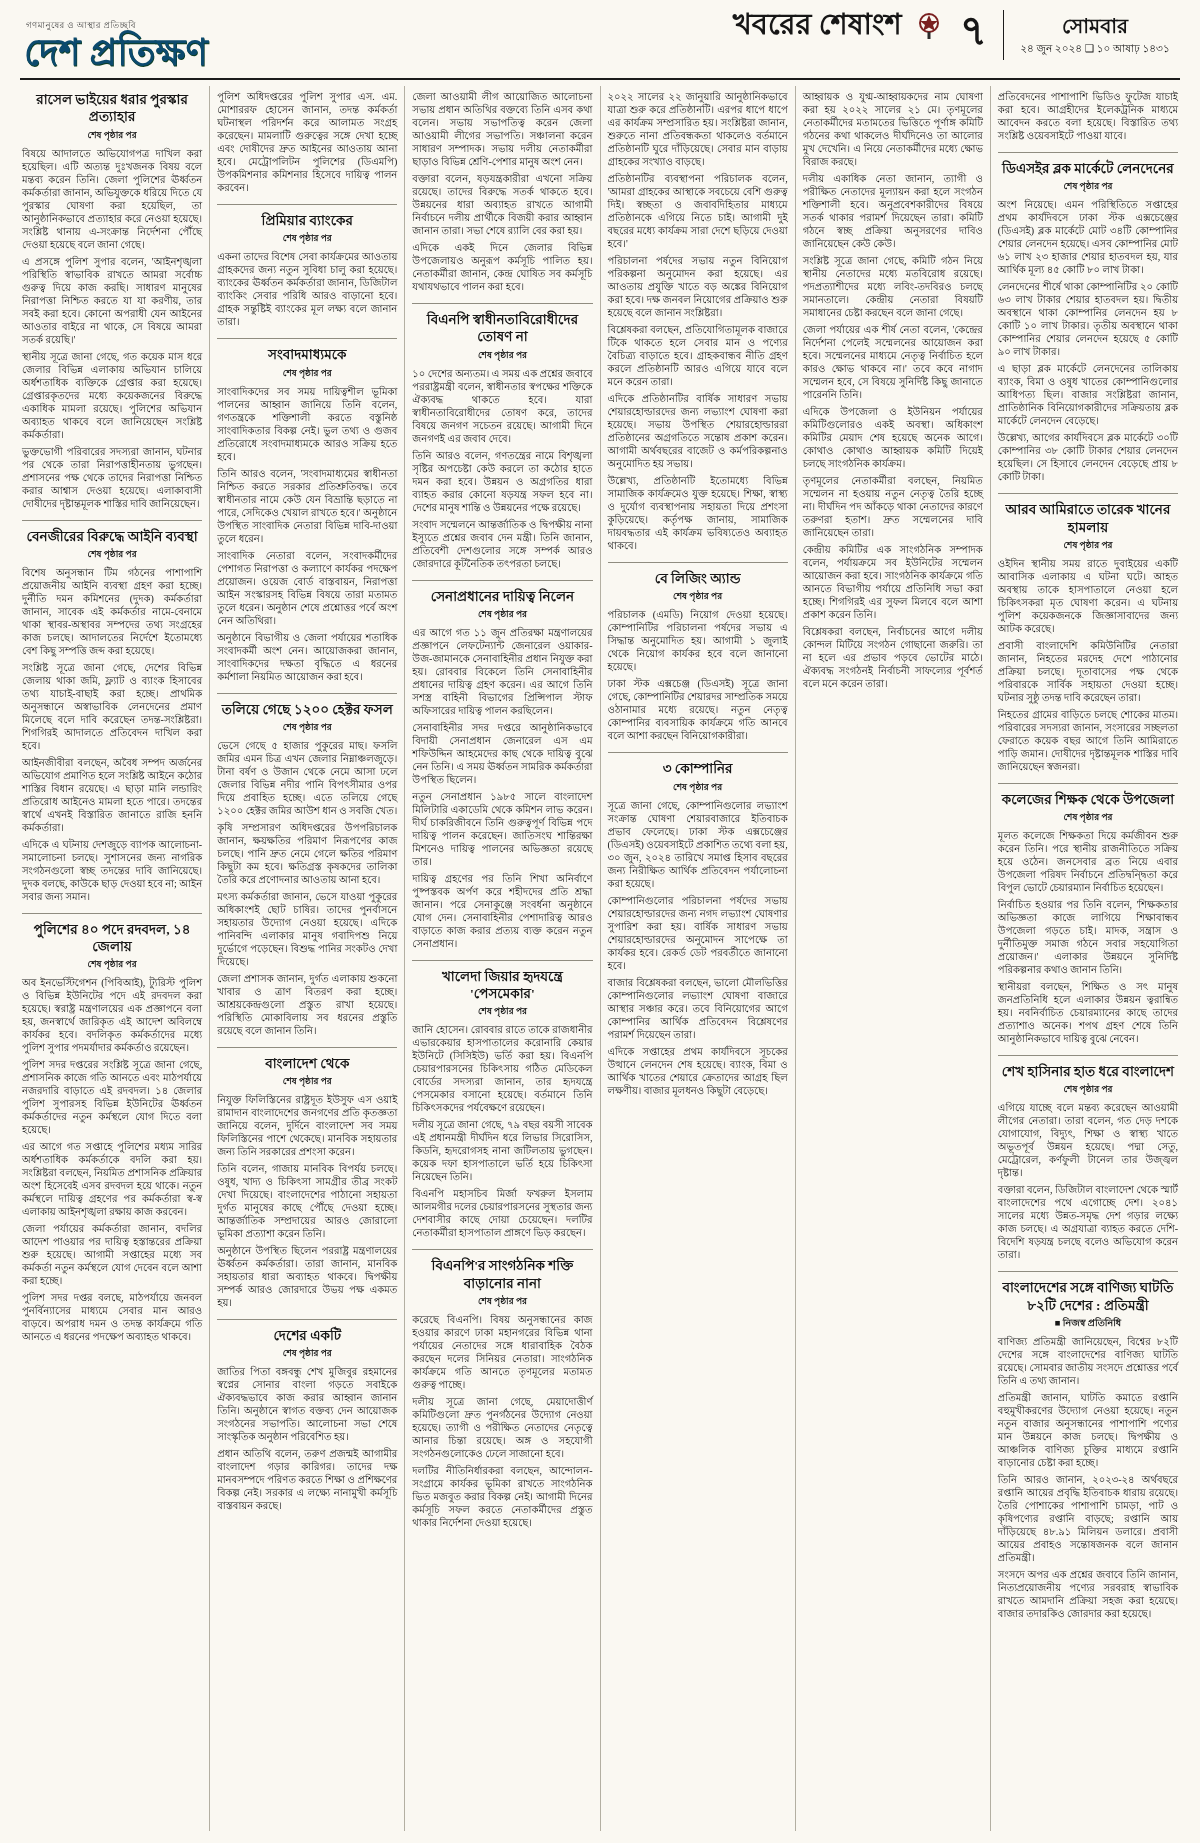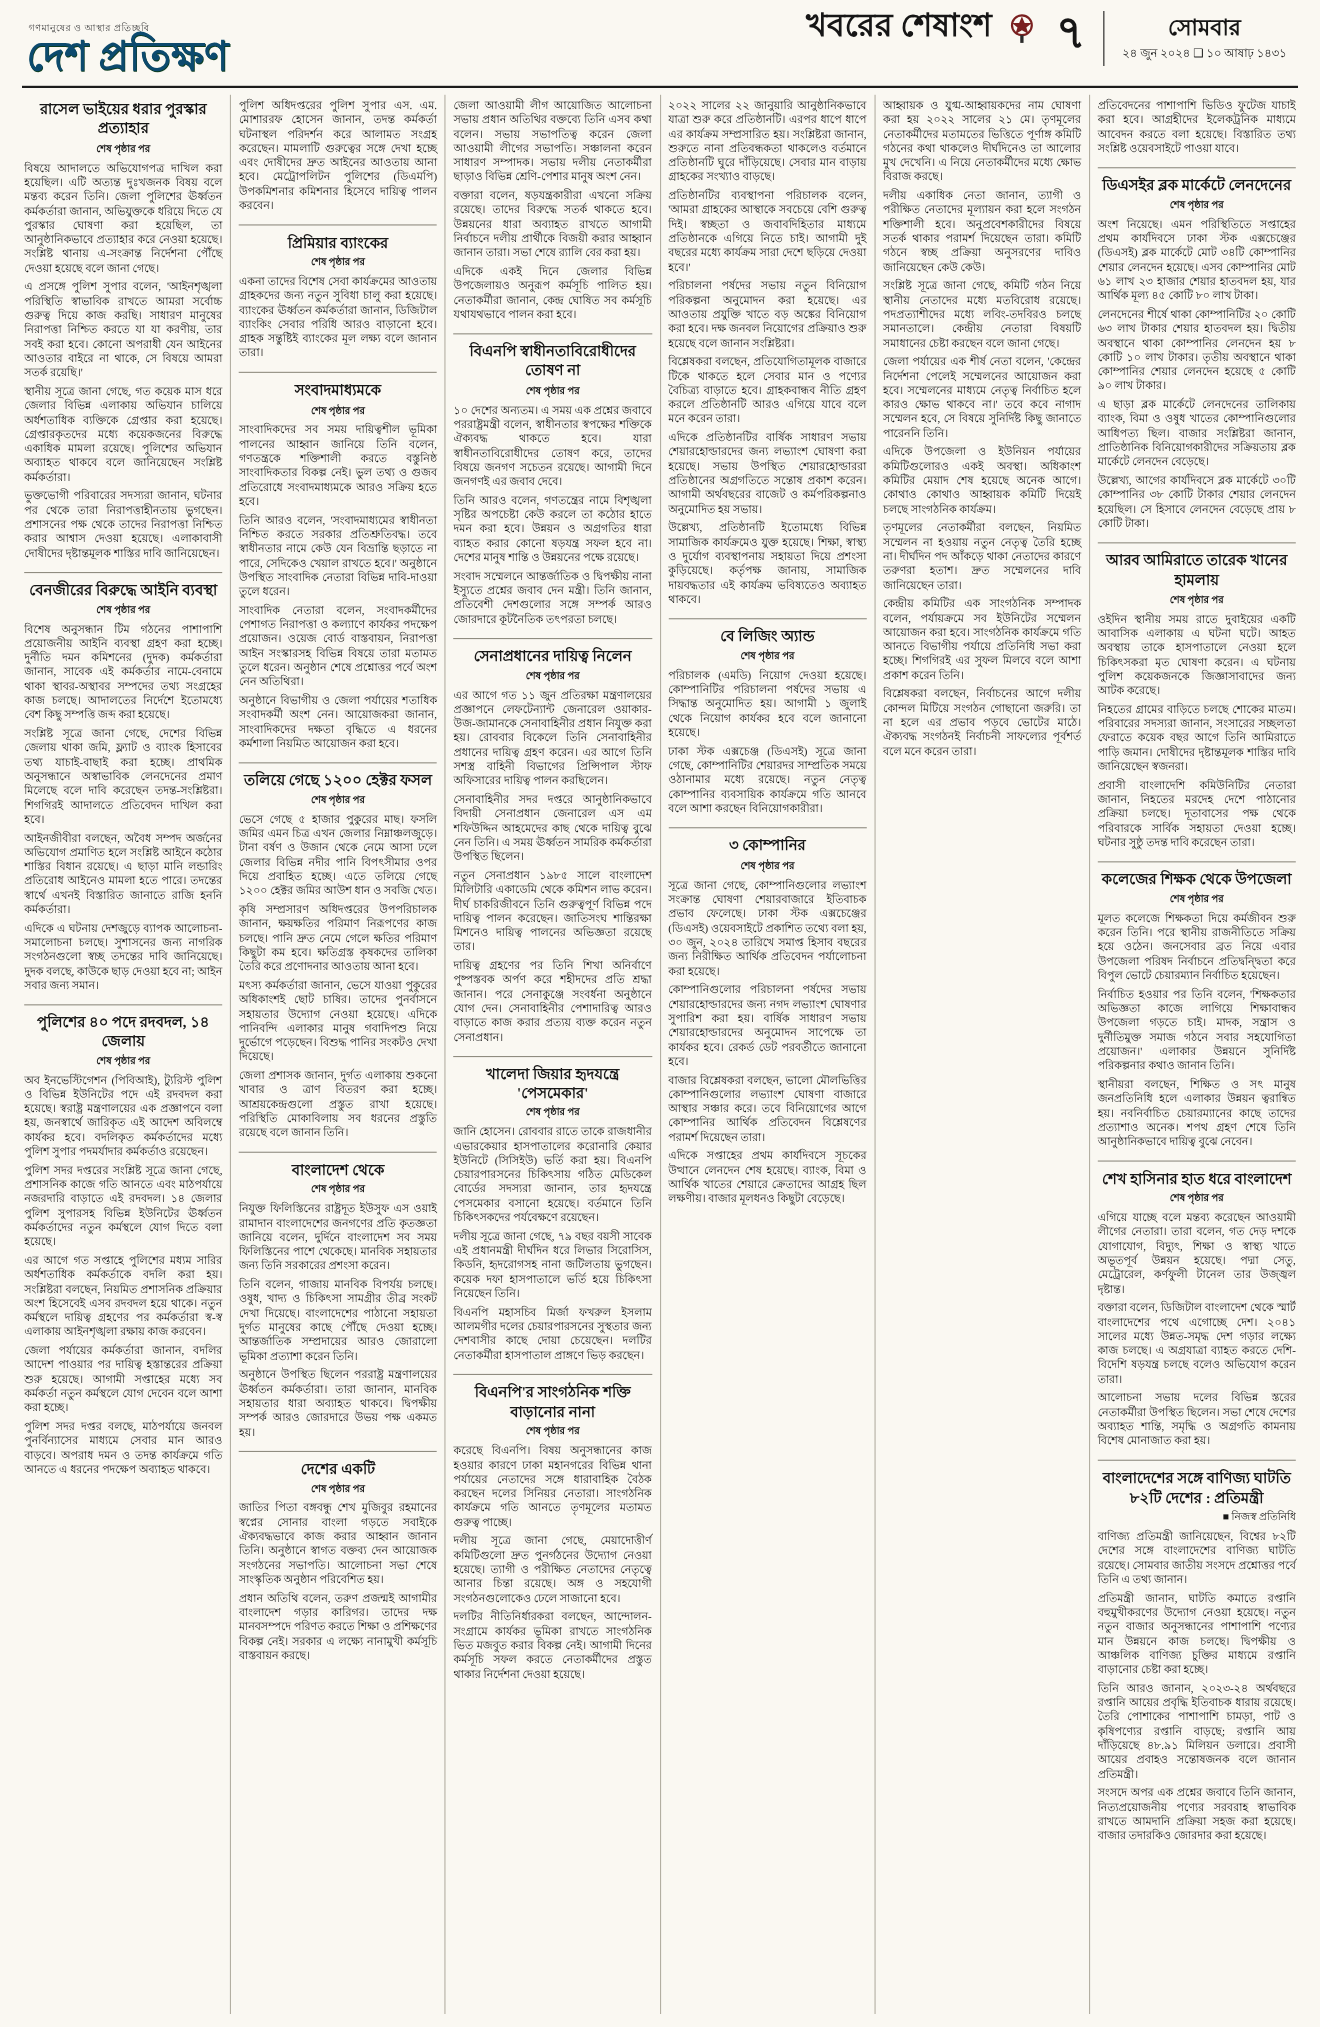--- a/index.html
+++ b/index.html
@@ -66,21 +66,21 @@
   .article + .article{border-top:1px solid #8f8c80;padding-top:6px;}
   .headline{
     font-size:13.5px;font-weight:bold;text-align:center;
     line-height:1.28;margin:1px 0 2px 0;
   }
   .continued{
     font-size:9px;font-weight:bold;text-align:center;
     margin:0 0 4px 0;
   }
   .byline{
-    font-size:9.5px;font-weight:normal;text-align:right;
+    font-size:9.5px;font-weight:bold;text-align:center;
     margin:0 0 4px 0;
   }
   .body p{
     font-size:10px;line-height:1.3;
     text-align:justify;
     margin:0 0 4px 0;
     word-break:break-word;
     hyphens:auto;
   }
 </style>
@@ -336,22 +336,22 @@
             <p>উল্লেখ্য, আগের কার্যদিবসে ব্লক মার্কেটে ৩০টি কোম্পানির ৩৮ কোটি টাকার শেয়ার লেনদেন হয়েছিল। সে হিসাবে লেনদেন বেড়েছে প্রায় ৮ কোটি টাকা।</p>
           </div>
   </div>
 
   <div class="article">
     <h2 class="headline">আরব আমিরাতে তারেক খানের হামলায়</h2>
     <div class="continued">শেষ পৃষ্ঠার পর</div>
 
     <div class="body">
             <p>ওইদিন স্থানীয় সময় রাতে দুবাইয়ের একটি আবাসিক এলাকায় এ ঘটনা ঘটে। আহত অবস্থায় তাকে হাসপাতালে নেওয়া হলে চিকিৎসকরা মৃত ঘোষণা করেন। এ ঘটনায় পুলিশ কয়েকজনকে জিজ্ঞাসাবাদের জন্য আটক করেছে।</p>
+            <p>প্রবাসী বাংলাদেশি কমিউনিটির নেতারা জানান, নিহতের মরদেহ দেশে পাঠানোর প্রক্রিয়া চলছে। দূতাবাসের পক্ষ থেকে পরিবারকে সার্বিক সহায়তা দেওয়া হচ্ছে। ঘটনার সুষ্ঠু তদন্ত দাবি করেছেন তারা।</p>
             <p>নিহতের গ্রামের বাড়িতে চলছে শোকের মাতম। পরিবারের সদস্যরা জানান, সংসারের সচ্ছলতা ফেরাতে কয়েক বছর আগে তিনি আমিরাতে পাড়ি জমান। দোষীদের দৃষ্টান্তমূলক শাস্তির দাবি জানিয়েছেন স্বজনরা।</p>
-            <p>প্রবাসী বাংলাদেশি কমিউনিটির নেতারা জানান, নিহতের মরদেহ দেশে পাঠানোর প্রক্রিয়া চলছে। দূতাবাসের পক্ষ থেকে পরিবারকে সার্বিক সহায়তা দেওয়া হচ্ছে। ঘটনার সুষ্ঠু তদন্ত দাবি করেছেন তারা।</p>
           </div>
   </div>
 
   <div class="article">
     <h2 class="headline">কলেজের শিক্ষক থেকে উপজেলা</h2>
     <div class="continued">শেষ পৃষ্ঠার পর</div>
 
     <div class="body">
             <p>মূলত কলেজে শিক্ষকতা দিয়ে কর্মজীবন শুরু করেন তিনি। পরে স্থানীয় রাজনীতিতে সক্রিয় হয়ে ওঠেন। জনসেবার ব্রত নিয়ে এবার উপজেলা পরিষদ নির্বাচনে প্রতিদ্বন্দ্বিতা করে বিপুল ভোটে চেয়ারম্যান নির্বাচিত হয়েছেন।</p>
             <p>নির্বাচিত হওয়ার পর তিনি বলেন, 'শিক্ষকতার অভিজ্ঞতা কাজে লাগিয়ে শিক্ষাবান্ধব উপজেলা গড়তে চাই। মাদক, সন্ত্রাস ও দুর্নীতিমুক্ত সমাজ গঠনে সবার সহযোগিতা প্রয়োজন।' এলাকার উন্নয়নে সুনির্দিষ্ট পরিকল্পনার কথাও জানান তিনি।</p>
@@ -359,21 +359,20 @@
           </div>
   </div>
 
   <div class="article">
     <h2 class="headline">শেখ হাসিনার হাত ধরে বাংলাদেশ</h2>
     <div class="continued">শেষ পৃষ্ঠার পর</div>
 
     <div class="body">
             <p>এগিয়ে যাচ্ছে বলে মন্তব্য করেছেন আওয়ামী লীগের নেতারা। তারা বলেন, গত দেড় দশকে যোগাযোগ, বিদ্যুৎ, শিক্ষা ও স্বাস্থ্য খাতে অভূতপূর্ব উন্নয়ন হয়েছে। পদ্মা সেতু, মেট্রোরেল, কর্ণফুলী টানেল তার উজ্জ্বল দৃষ্টান্ত।</p>
             <p>বক্তারা বলেন, ডিজিটাল বাংলাদেশ থেকে স্মার্ট বাংলাদেশের পথে এগোচ্ছে দেশ। ২০৪১ সালের মধ্যে উন্নত-সমৃদ্ধ দেশ গড়ার লক্ষ্যে কাজ চলছে। এ অগ্রযাত্রা ব্যাহত করতে দেশি-বিদেশি ষড়যন্ত্র চলছে বলেও অভিযোগ করেন তারা।</p>
-            <p>আলোচনা সভায় দলের বিভিন্ন স্তরের নেতাকর্মীরা উপস্থিত ছিলেন। সভা শেষে দেশের অব্যাহত শান্তি, সমৃদ্ধি ও অগ্রগতি কামনায় বিশেষ মোনাজাত করা হয়।</p>
           </div>
   </div>
 
   <div class="article">
     <h2 class="headline">বাংলাদেশের সঙ্গে বাণিজ্য ঘাটতি ৮২টি দেশের : প্রতিমন্ত্রী</h2>
 
     <div class="byline">■ নিজস্ব প্রতিনিধি</div>
     <div class="body">
             <p>বাণিজ্য প্রতিমন্ত্রী জানিয়েছেন, বিশ্বের ৮২টি দেশের সঙ্গে বাংলাদেশের বাণিজ্য ঘাটতি রয়েছে। সোমবার জাতীয় সংসদে প্রশ্নোত্তর পর্বে তিনি এ তথ্য জানান।</p>
             <p>প্রতিমন্ত্রী জানান, ঘাটতি কমাতে রপ্তানি বহুমুখীকরণের উদ্যোগ নেওয়া হয়েছে। নতুন নতুন বাজার অনুসন্ধানের পাশাপাশি পণ্যের মান উন্নয়নে কাজ চলছে। দ্বিপক্ষীয় ও আঞ্চলিক বাণিজ্য চুক্তির মাধ্যমে রপ্তানি বাড়ানোর চেষ্টা করা হচ্ছে।</p>

